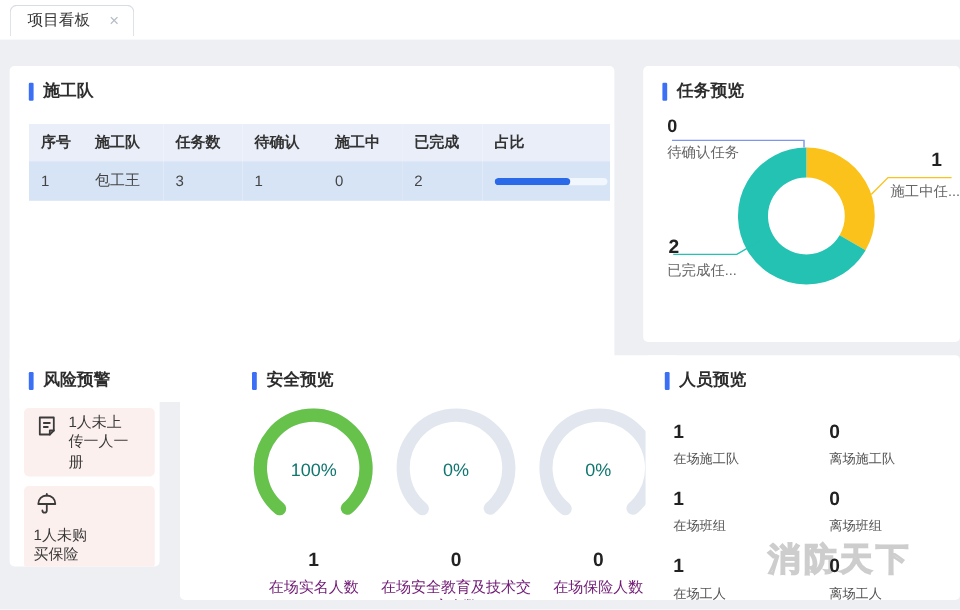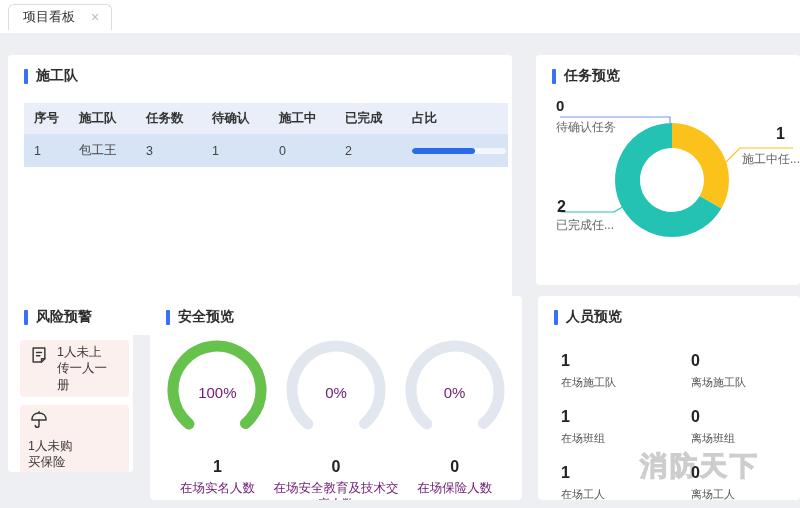--- a/index.html
+++ b/index.html
@@ -8,21 +8,21 @@
   
   .tabbar{height:33px;background:#fff;display:flex;align-items:center;padding-left:8px;box-sizing:border-box;}
   .tab{height:26px;box-sizing:border-box;border:1px solid #d8dce3;border-bottom:none;border-radius:6px 6px 0 0;
        background:#fff;display:flex;align-items:center;gap:16px;padding:0 12px 0 14px;font-size:13px;color:#333;cursor:pointer;}
   .tab-close{color:#b6bcc6;font-size:14px;line-height:1;}
   
   .panel{position:absolute;background:#fff;border-radius:4px;overflow:hidden;}
   #p-teams{left:8px;top:55px;width:504px;height:280px;}
   #p-tasks{left:536px;top:55px;width:264px;height:230px;}
   #p-risk{left:8px;top:296px;width:125px;height:176px;}
-  #p-safety{left:150px;top:296px;width:372px;height:204px;}
+  #p-safety{left:150px;top:296px;width:372px;height:204px;padding-left:44px;}
   #p-personnel{left:538px;top:296px;width:262px;height:204px;}
   .panel-title{display:flex;align-items:center;gap:8px;padding:12px 16px 0;}
   .tbar{width:4px;height:15px;background:#3b6ff5;border-radius:1px;flex:none;}
   .ttext{font-size:14px;font-weight:bold;color:#2d2d2d;white-space:nowrap;}
   
   .tbl-wrap{margin:18px 4px 0 16px;overflow-x:scroll;overflow-y:hidden;}
   .tbl-wrap::-webkit-scrollbar{height:8px;}
   .tbl-wrap::-webkit-scrollbar-track{background:#f2f2f2;border-radius:4px;}
   .tbl-wrap::-webkit-scrollbar-thumb{background:#c7c7c7;border-radius:4px;}
   table.tbl{width:638px;border-collapse:collapse;table-layout:fixed;font-size:12.5px;}
@@ -32,21 +32,21 @@
   .prog-track{width:94px;height:6px;background:#f2f6fd;border-radius:3px;overflow:hidden;flex:none;}
   .prog-fill{height:100%;background:#2a6ae9;border-radius:3px;}
   
   .donut-svg{position:absolute;left:0;top:0;}
   .dnum{position:absolute;font-weight:bold;color:#222;font-size:15px;z-index:2;}
   .dlab{position:absolute;font-size:12px;color:#666;z-index:2;white-space:nowrap;}
   
   .gauge-row{display:flex;justify-content:space-between;margin:12px 14px 0;}
   .gcol{text-align:center;position:relative;}
   .gcol.w1{width:108px;}.gcol.w2{width:132px;}.gcol.w3{width:108px;}
-  .gpct{position:absolute;left:0;top:46px;width:100%;font-size:15px;color:#701a75;}
+  .gpct{position:absolute;left:0;top:46px;width:100%;font-size:15px;color:#0f766e;}
   .gval{margin-top:12px;font-size:16px;font-weight:bold;color:#222;}
   .glab{margin-top:4px;font-size:12.5px;color:#701a75;line-height:1.3;}
   
   .rcard{display:flex;align-items:flex-start;gap:7px;background:#fcf0ef;border-radius:4px;
          padding:4px 2px 4px 8px;margin:14px 4px 0 12px;}
   .rcard + .rcard{margin-top:8px;flex-direction:column;}
   .ricon{flex:none;width:22px;height:22px;display:flex;align-items:center;justify-content:center;}
   .rtext{font-size:12.5px;color:#3a3a3a;line-height:1.3;width:55px;}
   
   .pp-grid{position:relative;z-index:1;display:grid;grid-template-columns:130px auto;row-gap:18px;margin:26px 0 0 23px;}

